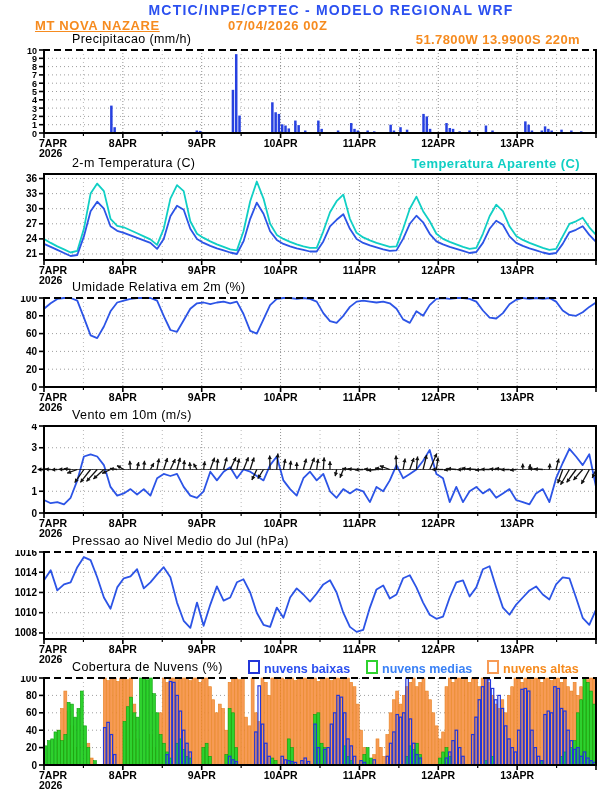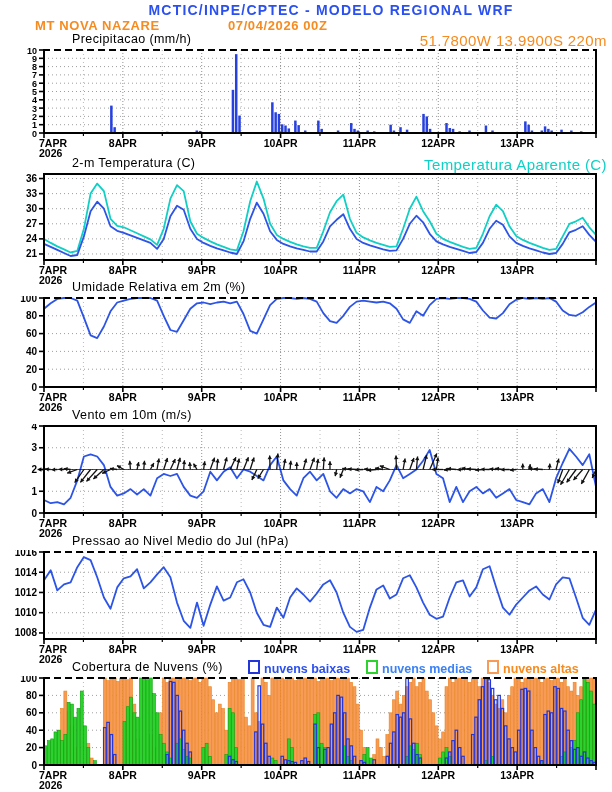--- a/index.html
+++ b/index.html
@@ -1,23 +1,23 @@
 <!DOCTYPE html>
 <html><head>
 <meta charset="utf-8">
 <style>
   html,body{margin:0;padding:0;background:#fff;}
   .page{position:relative;width:612px;height:792px;background:#fff;overflow:hidden;
         font-family:"Liberation Sans",sans-serif;}
   .hdr1{position:absolute;top:2px;left:0;width:612px;text-align:center;padding-left:50px;box-sizing:border-box;
         color:#2b50f0;font-weight:bold;font-size:14px;letter-spacing:1.2px;white-space:nowrap;}
-  .hdr2a{position:absolute;top:18px;left:35px;color:#f68b1f;font-weight:bold;font-size:13px;letter-spacing:0.6px;}
+  .hdr2a{position:absolute;top:18px;left:35px;color:#f68b1f;font-weight:bold;font-size:13px;letter-spacing:0.6px;text-decoration:underline;}
   .hdr2b{position:absolute;top:18px;left:228px;color:#f68b1f;font-weight:bold;font-size:13px;letter-spacing:0.6px;text-align:right;}
   .ptitle{position:absolute;left:72px;font-size:12.5px;font-weight:normal;color:#000;letter-spacing:0.4px;white-space:nowrap;}
-  .pright{position:absolute;right:5px;font-size:15px;font-weight:normal;letter-spacing:0.4px;white-space:nowrap;}
+  .pright{position:absolute;right:32px;font-size:13px;font-weight:bold;letter-spacing:0.4px;white-space:nowrap;}
   .orange{color:#f68b1f;} .cyan{color:#10cfc4;text-align:right;} .blue{color:#2b50f0;} .green{color:#3b82f6;}
   .leg{position:absolute;font-size:12.5px;font-weight:bold;white-space:nowrap;}
   .legbox{display:inline-block;width:8px;height:10px;border:2px solid;margin-right:4px;vertical-align:-1px;background:#fff;}
   .chart{position:absolute;left:0;width:612px;}
   .c0{top:48px;height:112px}.c1{top:172px;height:115px}.c2{top:296px;height:118px}
   .c3{top:424px;height:116px}.c4{top:550px;height:116px}.c5{top:676px;height:115px}
   svg{position:absolute;left:0;top:0;}
 </style>
 </head>
 <body>

